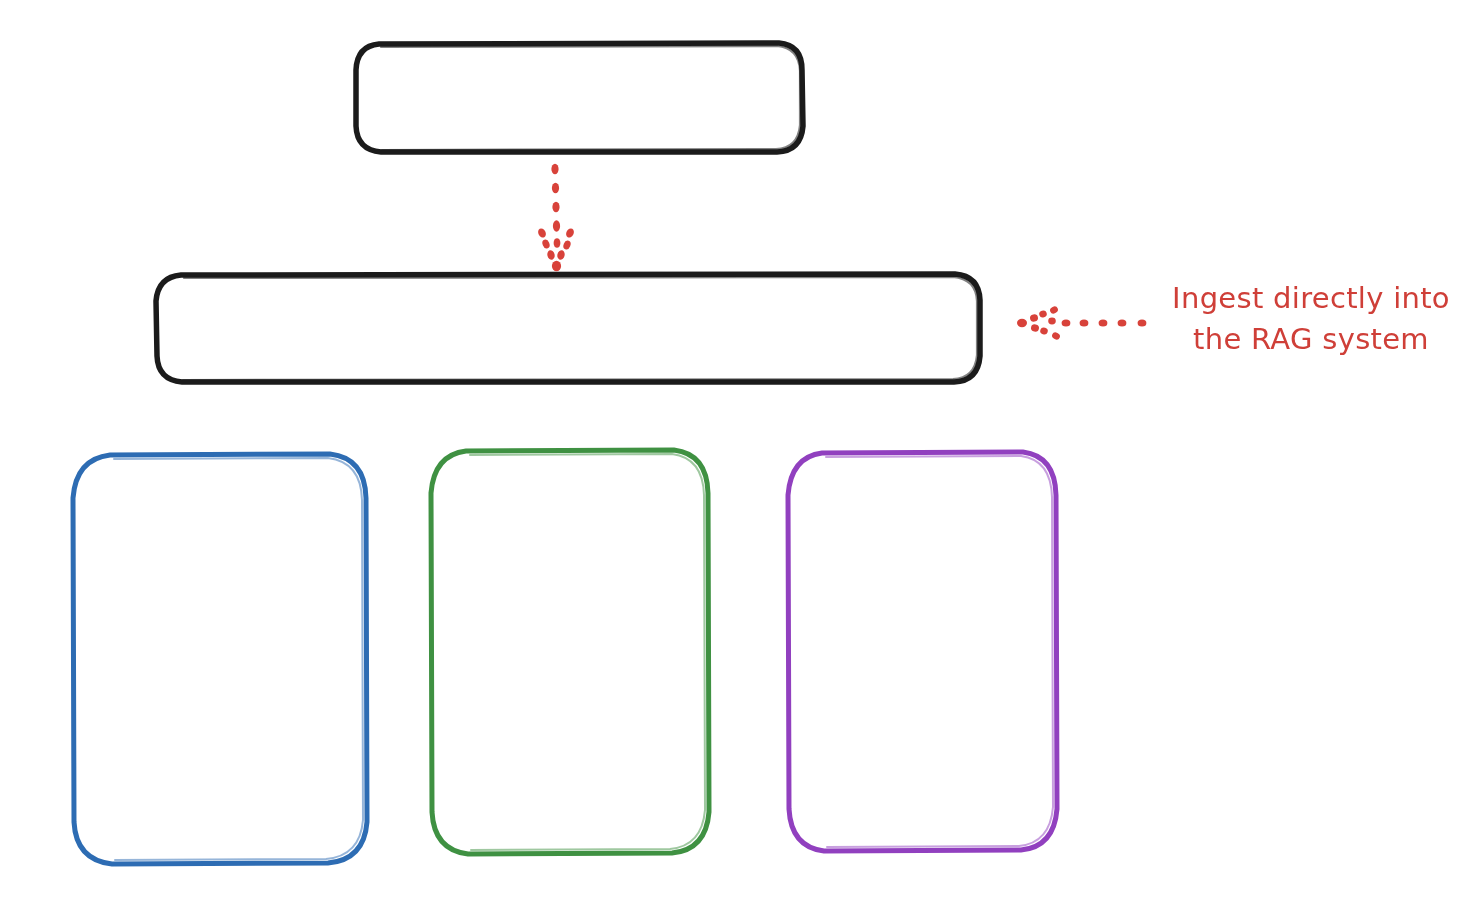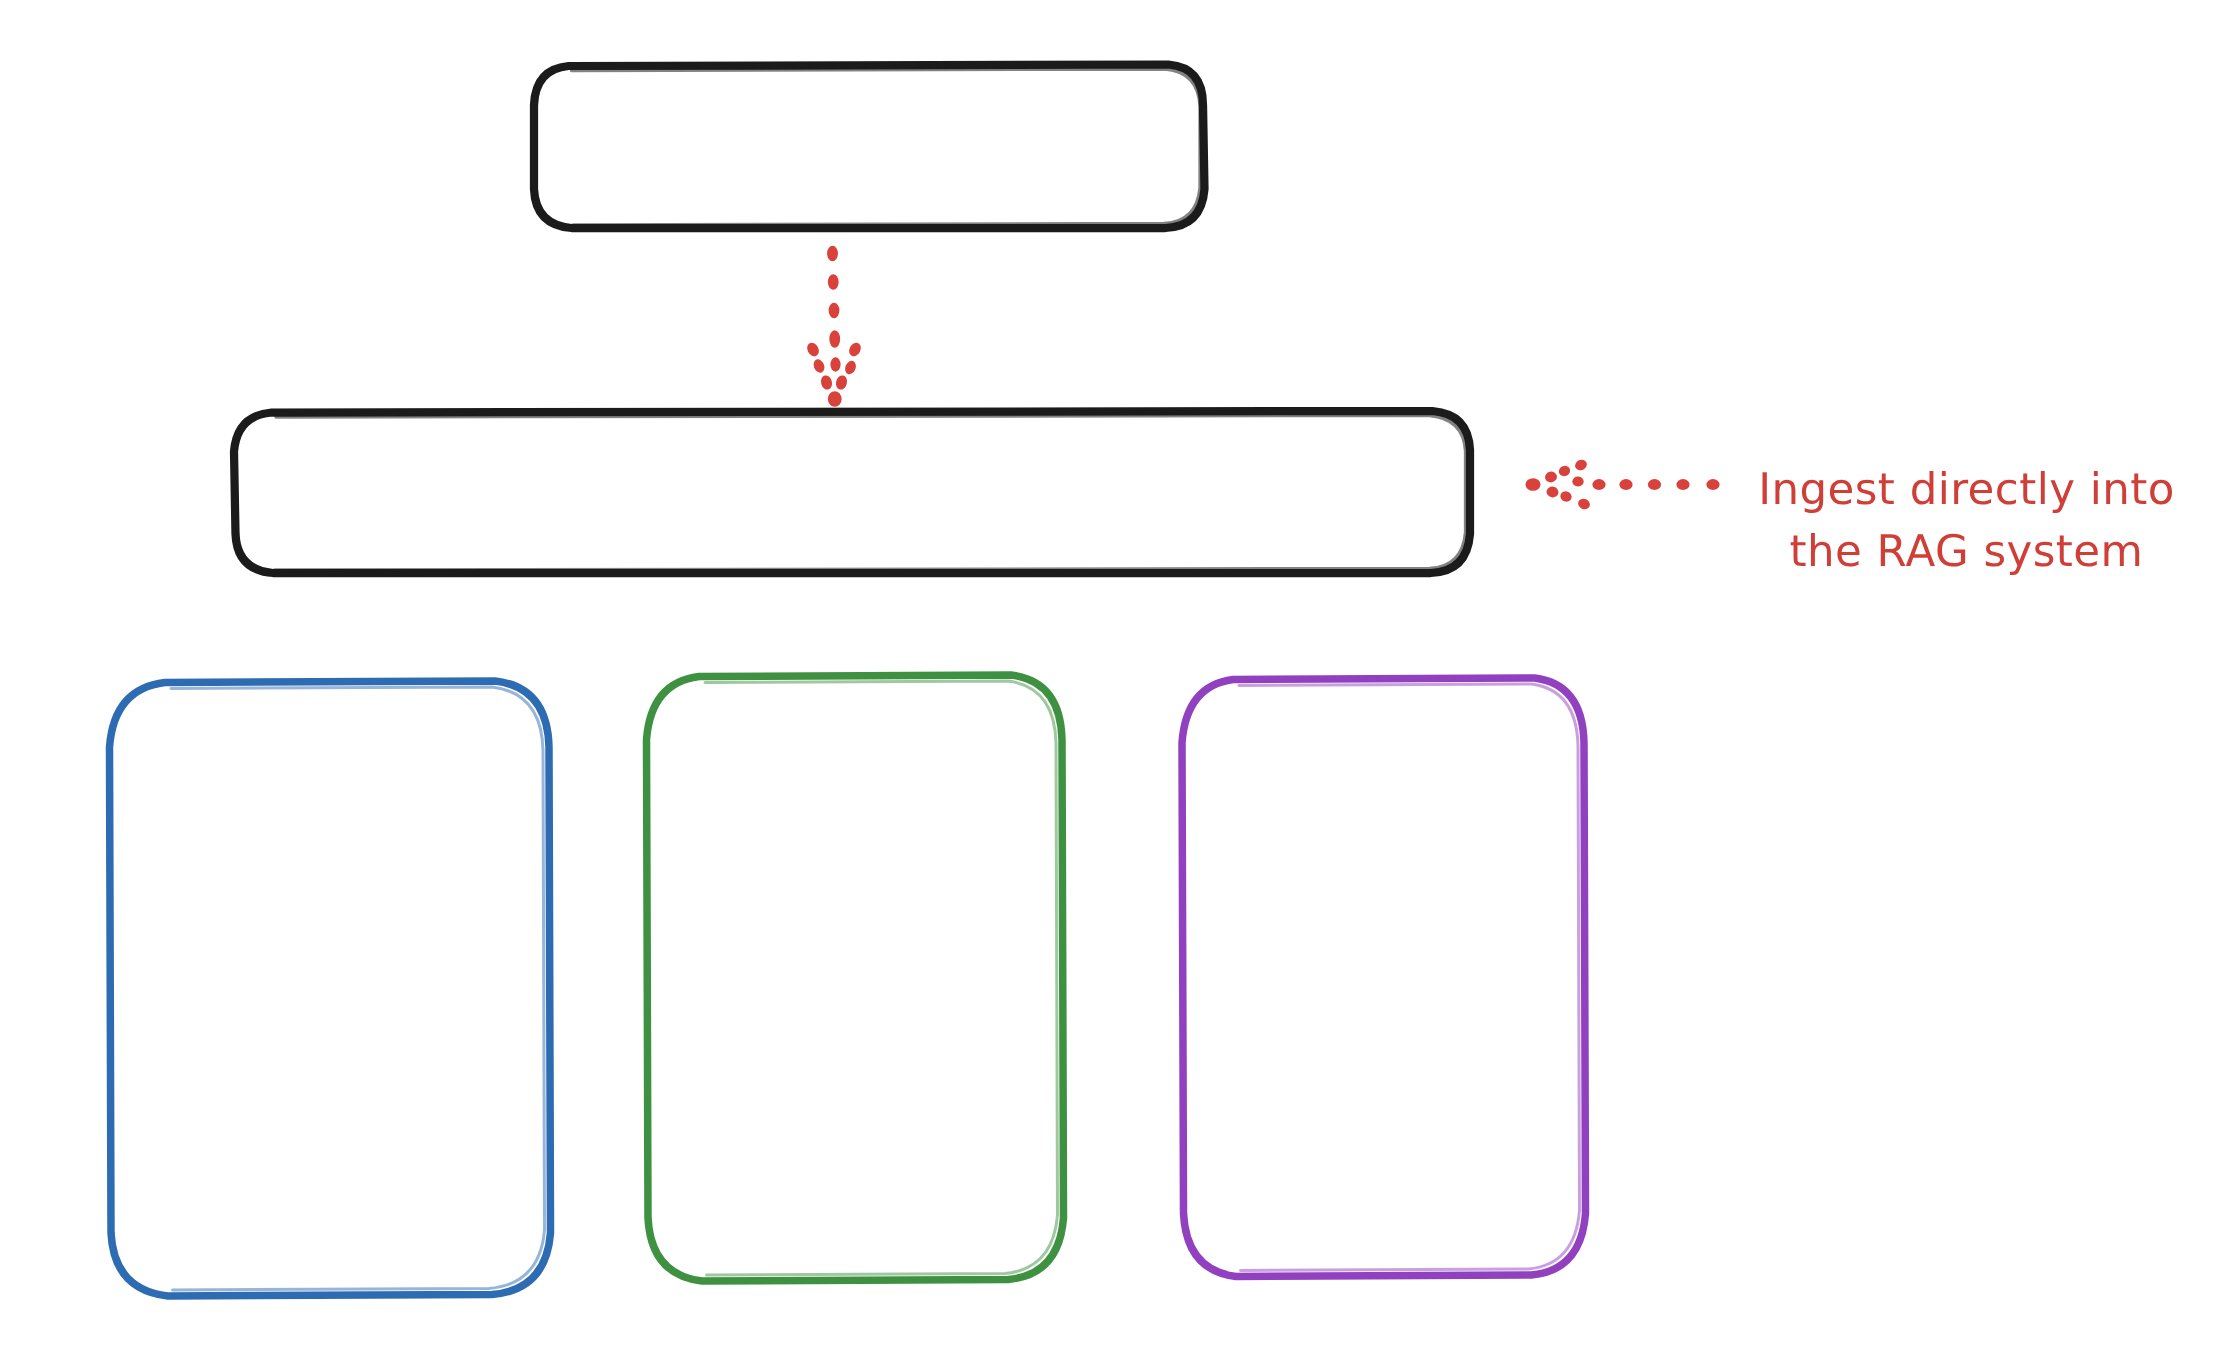--- a/index.html
+++ b/index.html
@@ -116,21 +116,20 @@
     top: 278px;
     width: 330px;
     color: #cf3f38;
     font-family: "DejaVu Sans", sans-serif;
     font-size: 29px;
     font-weight: 500;
     line-height: 1.42;
     text-align: center;
     white-space: pre-line;
     letter-spacing: 0.3px;
-    margin-top: 28px;
   }
 
   
   #arrow-agent-to-ragtool {
     position: absolute;
     left: 508px;
     top: 155px;
     width: 110px;
     height: 120px;
   }

